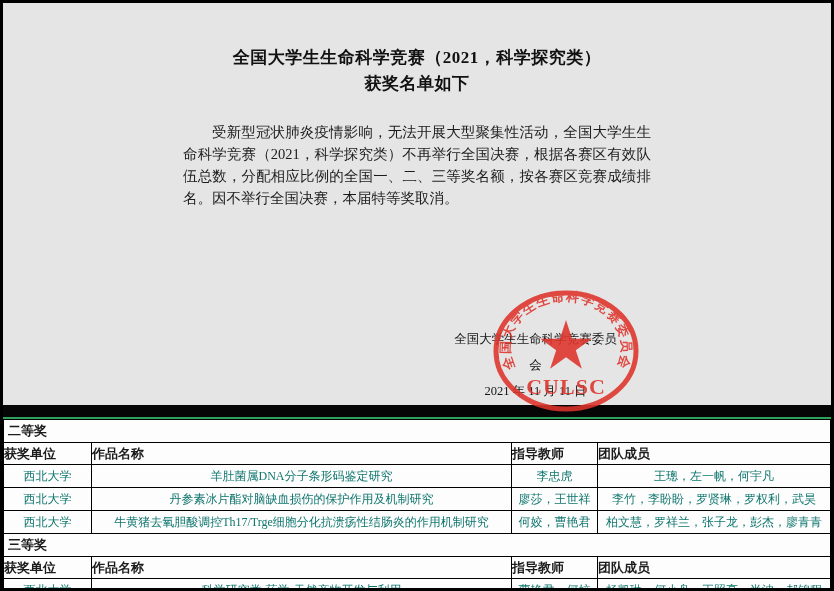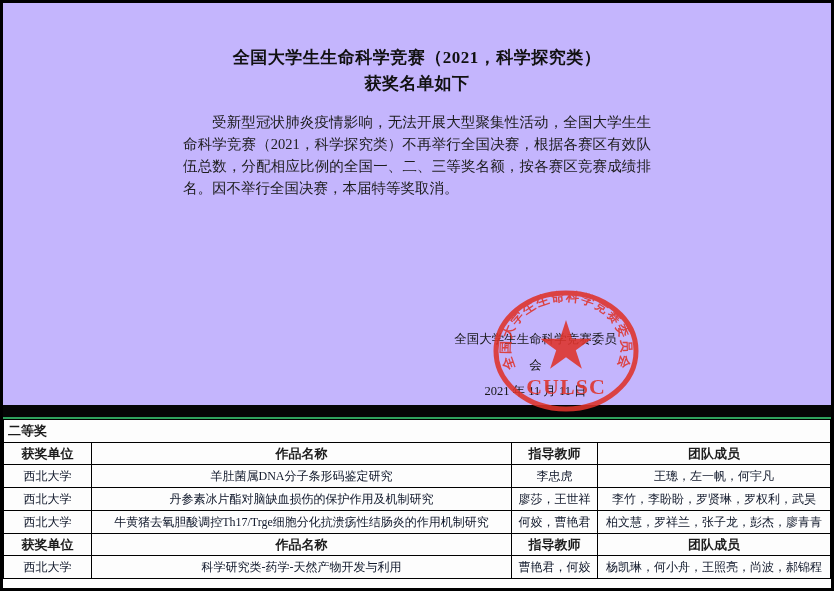--- a/index.html
+++ b/index.html
@@ -7,40 +7,40 @@
   .frame {
     position: relative;
     width: 834px; height: 591px;
     border: 3px solid #000;
     background: #fdfdfd;
     overflow: hidden;
     font-family: "Liberation Serif", "DejaVu Serif", serif;
     color: #1c1c1c;
   }
   
-  .doc { position: relative; height: 402px; background: #c4b5fd; padding-top: 42px; }
+  .doc { position: relative; height: 402px; background: #e5e5e5; padding-top: 42px; }
   .doc-title { text-align: center; font-weight: bold; font-size: 17px; line-height: 26px; color: #111; letter-spacing: 0.5px; }
-  .doc-body { width: 468px; margin: 14px auto 0 auto; font-size: 14.5px; line-height: 22px; text-align: justify; }
+  .doc-body { width: 468px; margin: 24px auto 0 auto; font-size: 14.5px; line-height: 22px; text-align: justify; }
   .doc-body p { text-indent: 2em; }
   .signature { position: absolute; top: 323px; left: 450px; width: 165px; text-align: center; font-size: 12.5px; line-height: 26px; color: #161616; }
   .stamp { position: absolute; top: 286px; left: 487px; width: 152px; height: 126px; opacity: 0.88; }
   
   .divider { height: 14px; background: #060606; border-bottom: 2px solid var(--divider-green, #2fa35d); }
   
   table.awards { width: 100%; border-collapse: collapse; table-layout: fixed;
     font-family: "DejaVu Sans", "Liberation Sans", sans-serif; }
   table.awards td, table.awards th { border: 1px solid #000; overflow: hidden; white-space: nowrap; }
   tr.section-row td {
     font-weight: bold; font-size: 13px; text-align: left; padding: 2px 4px; height: 19px;
     font-family: "DejaVu Sans", "Liberation Sans", sans-serif;
   }
-  tr.header-row th { font-size: 13px; font-weight: bold; text-align: center; height: 22px; margin-top: 7px; }
+  tr.header-row th { font-size: 13px; font-weight: bold; text-align: left; height: 22px; margin-top: 7px; }
   tr.data-row td {
     font-size: 12px; text-align: center; height: 23px;
-    font-family: "Liberation Serif", "DejaVu Serif", serif; color: #0f172a;
+    font-family: "Liberation Serif", "DejaVu Serif", serif; color: #0f766e;
   }
 </style>
 </head>
 <body>
 
 <div class="frame">
 
   <div class="doc">
     <div class="doc-title">
       <div>全国大学生生命科学竞赛（2021，科学探究类）</div>
@@ -98,20 +98,23 @@
           <td>丹参素冰片酯对脑缺血损伤的保护作用及机制研究</td>
           <td>廖莎，王世祥</td>
           <td>李竹，李盼盼，罗贤琳，罗权利，武昊</td>
         </tr>
         <tr class="data-row">
           <td>西北大学</td>
           <td>牛黄猪去氧胆酸调控Th17/Trge细胞分化抗溃疡性结肠炎的作用机制研究</td>
           <td>何姣，曹艳君</td>
           <td>柏文慧，罗祥兰，张子龙，彭杰，廖青青</td>
         </tr>
+        <tr class="section-row">
+          <td colspan="4">三等奖</td>
+        </tr>
         <tr class="header-row">
           <th>获奖单位</th>
           <th>作品名称</th>
           <th>指导教师</th>
           <th>团队成员</th>
         </tr>
         <tr class="data-row">
           <td>西北大学</td>
           <td>科学研究类-药学-天然产物开发与利用</td>
           <td>曹艳君，何姣</td>

